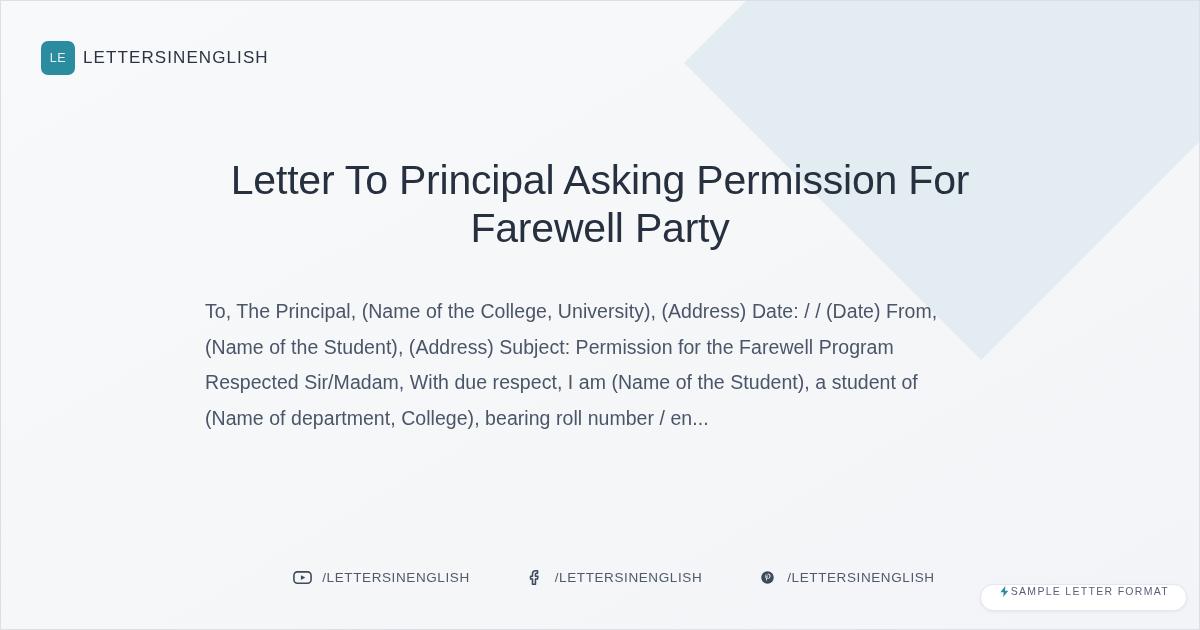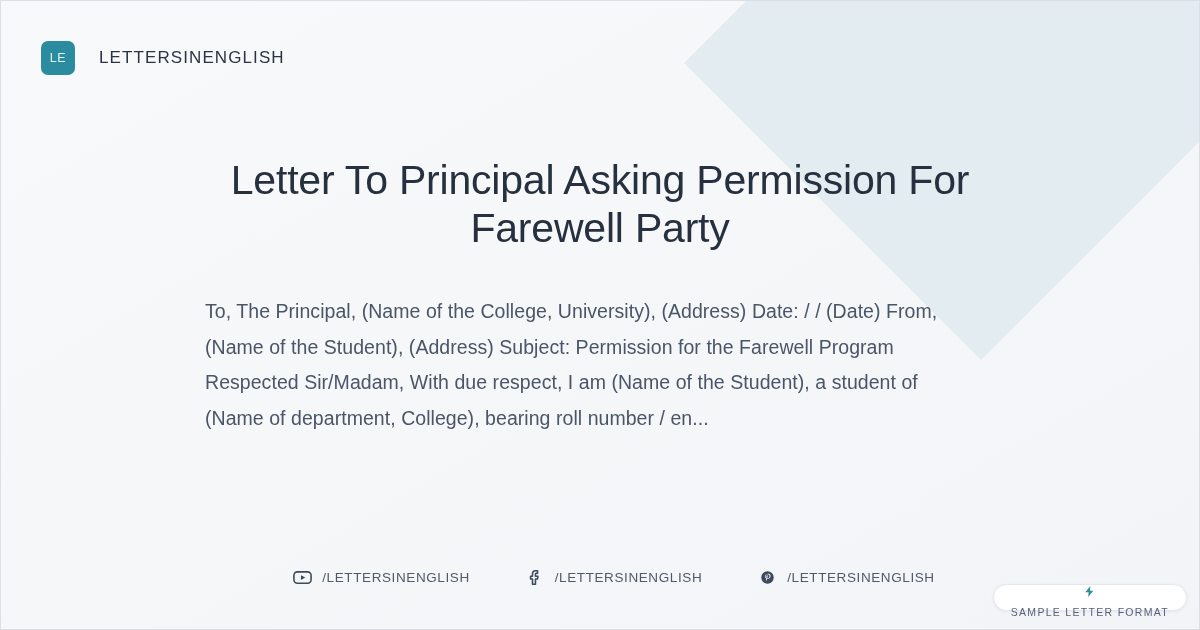--- a/index.html
+++ b/index.html
@@ -38,21 +38,21 @@
     pointer-events: none;
   }
 
   
   .brand {
     position: absolute;
     left: 40px;
     top: 40px;
     display: flex;
     align-items: center;
-    gap: 24px;
+    gap: 8px;
   }
   .brand-badge {
     width: 34px;
     height: 34px;
     border-radius: 7px;
     background: #2a8c9e;
     color: #e6f3f5;
     font-size: 12.5px;
     letter-spacing: 0.5px;
     display: flex;
@@ -125,28 +125,26 @@
   }
   .social-icon svg { display: block; }
 
   
   .pill {
     position: absolute;
     right: 12px;
     top: 583px;
     height: 25px;
     display: flex;
-    align-items: center;
-    gap: 8px;
+    align-items: flex-start;
     padding: 0 17px;
     border-radius: 14px;
     background: #ffffff;
     border: 1px solid #e4e7ee;
     box-shadow: 0 1px 3px rgba(40,50,70,0.07);
-    flex-direction: column;
   }
   .pill-label {
     font-size: 10.5px;
     letter-spacing: 1.3px;
     color: #58617a;
     white-space: nowrap;
   }
   .pill-icon { display: flex; align-items: center; color: #2a8c9e; }
 </style>
 </head>

